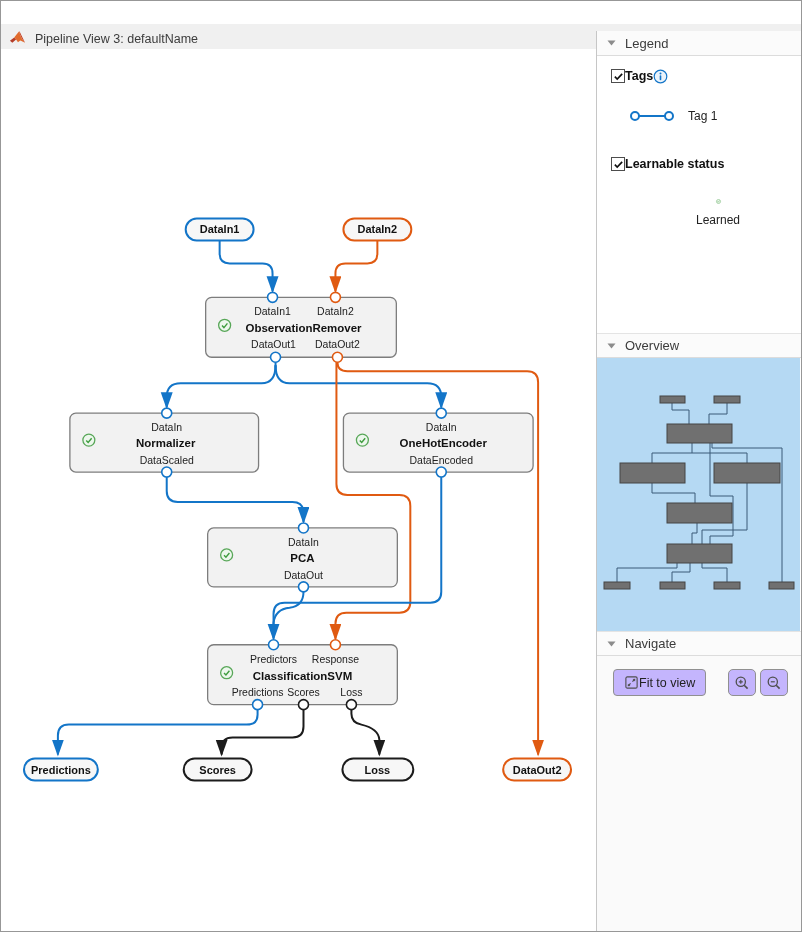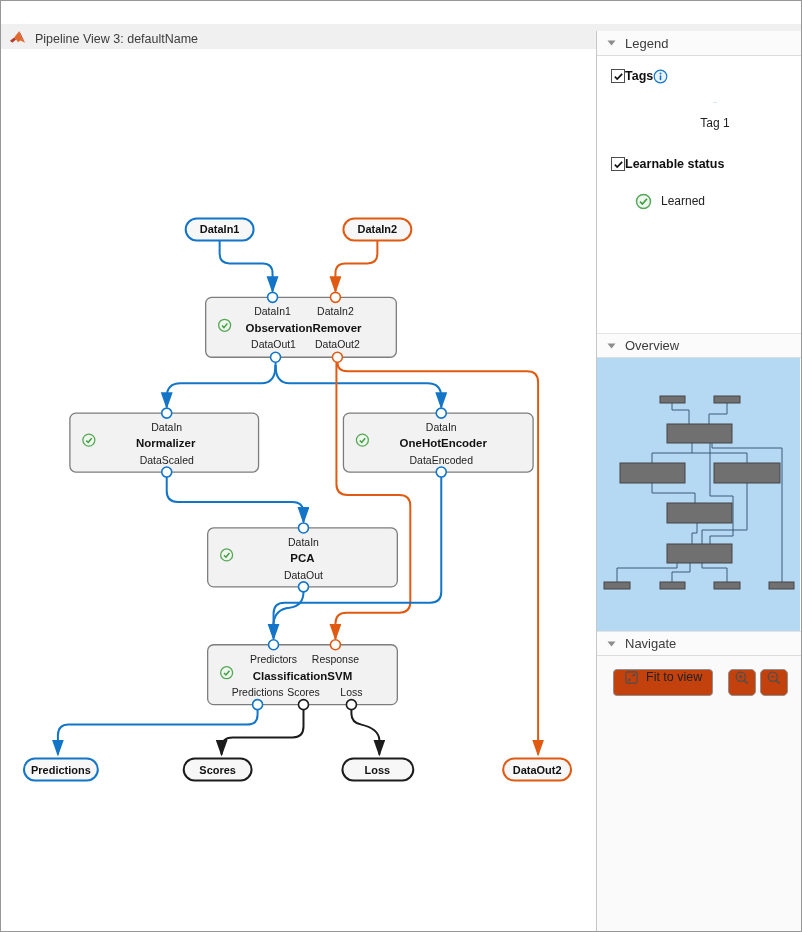--- a/index.html
+++ b/index.html
@@ -25,28 +25,28 @@
   .sidepanel{position:absolute;right:0;top:30px;width:205px;height:900px;border-left:1px solid #c6c6c6;
     background:#fff;display:flex;flex-direction:column;box-sizing:border-box;}
   .section-header{height:25px;flex:0 0 auto;display:flex;align-items:center;gap:9px;padding-left:10px;
     background:#fbfbfb;border-top:1px solid #e4e4e4;border-bottom:1px solid #dcdcdc;font-size:13px;color:#3c3c3c;box-sizing:border-box;}
   .section-header:first-child{border-top:none;}
   .legend-body{height:277px;flex:0 0 auto;padding:9px 0 0 14px;box-sizing:border-box;background:#fff;}
   .cbrow{display:flex;align-items:center;height:22px;}
   .cbrow .cblabel{font-size:12.5px;font-weight:bold;color:#111;}
   .checkbox{width:14px;height:14px;border:1px solid #4d4d4d;background:#fff;display:inline-flex;
     align-items:center;justify-content:center;box-sizing:border-box;}
-  .tagrow{display:flex;align-items:center;gap:13px;height:28px;margin-left:18px;font-size:12px;color:#222;flex-direction:column;}
-  .learnedrow{display:flex;align-items:center;gap:9px;height:28px;margin-left:24px;margin-top:12px;font-size:12px;color:#222;}
+  .tagrow{display:flex;align-items:center;gap:13px;height:28px;margin-left:18px;font-size:12px;color:#222;}
+  .learnedrow{display:flex;align-items:center;gap:9px;height:28px;margin-left:24px;margin-top:24px;font-size:12px;color:#222;flex-direction:column;}
   .mt15{margin-bottom:15px;}
   .mt4{margin-top:23px;}
   .mt8{margin-top:9px;}
   .minimap{height:273px;flex:0 0 auto;}
   .nav-body{flex:1;background:#fafafa;display:flex;align-items:flex-start;padding:13px 13px 0 16px;gap:4px;box-sizing:border-box;}
-  .btn{display:inline-flex;gap:7px;background:#c2410c;border:1px solid #909090;border-radius:4px;
+  .btn{display:inline-flex;align-items:center;background:#c4b5fd;border:1px solid #909090;border-radius:4px;
     height:27px;padding:0 10px;font-size:12.5px;color:#222;box-sizing:border-box;cursor:default;}
   .iconbtn{width:28px;justify-content:center;padding:0;border-radius:5px;}
   .push{margin-left:auto;}
 </style>
 </head>
 <body>
 
 <div class="window">
 
   <div class="titlebar">

